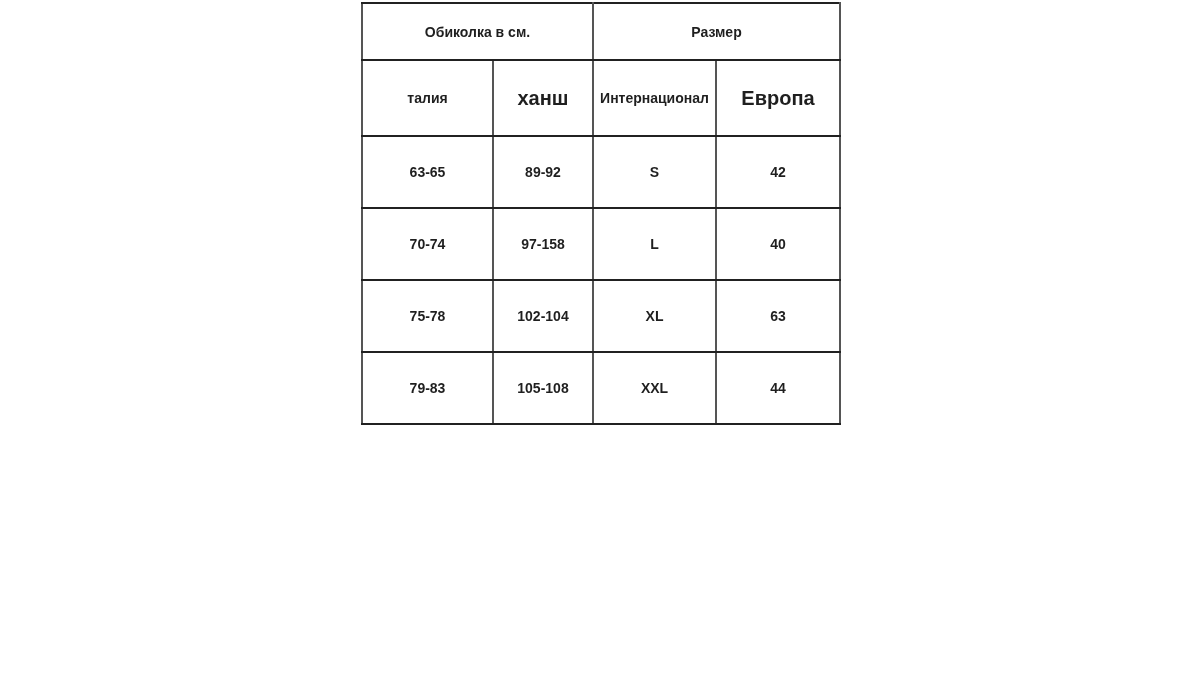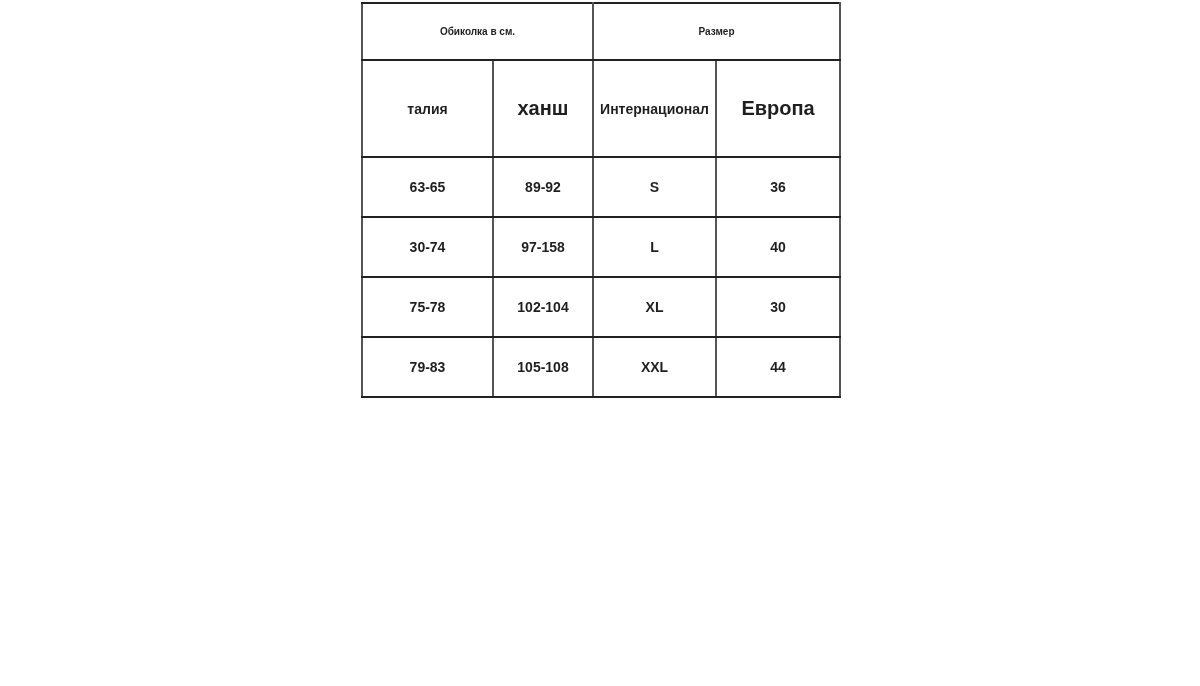--- a/index.html
+++ b/index.html
@@ -28,23 +28,23 @@
     border-left: 2px solid #555555;
     border-right: 2px solid #555555;
     text-align: center;
     vertical-align: middle;
     font-weight: 700;
     background: #ffffff;
     overflow: hidden;
     white-space: nowrap;
   }
   tr.group-header-row { height: 57px; }
-  tr.column-header-row { height: 97px; }
-  tr.data-row { height: 60px; }
-  .group-th { font-size: 10px; }
+  tr.column-header-row { height: 76px; }
+  tr.data-row { height: 72px; }
+  .group-th { font-size: 14px; }
   .sub-th-small { font-size: 14px; }
   .sub-th-large { font-size: 20px; }
   td.size-cell { font-size: 14px; }
 </style>
 </head>
 <body>
 
 <div class="size-table-wrap">
   <table class="size-chart">
     <colgroup>
@@ -63,33 +63,33 @@
         <th class="sub-th-large">ханш</th>
         <th class="sub-th-small">Интернационал</th>
         <th class="sub-th-large">Европа</th>
       </tr>
     </thead>
     <tbody>
       <tr class="data-row">
         <td class="size-cell">63-65</td>
         <td class="size-cell">89-92</td>
         <td class="size-cell">S</td>
-        <td class="size-cell">36</td>
+        <td class="size-cell">42</td>
       </tr>
       <tr class="data-row">
-        <td class="size-cell">30-74</td>
+        <td class="size-cell">70-74</td>
         <td class="size-cell">97-158</td>
         <td class="size-cell">L</td>
         <td class="size-cell">40</td>
       </tr>
       <tr class="data-row">
         <td class="size-cell">75-78</td>
         <td class="size-cell">102-104</td>
         <td class="size-cell">XL</td>
-        <td class="size-cell">30</td>
+        <td class="size-cell">63</td>
       </tr>
       <tr class="data-row">
         <td class="size-cell">79-83</td>
         <td class="size-cell">105-108</td>
         <td class="size-cell">XXL</td>
         <td class="size-cell">44</td>
       </tr>
     </tbody>
   </table>
 </div>

